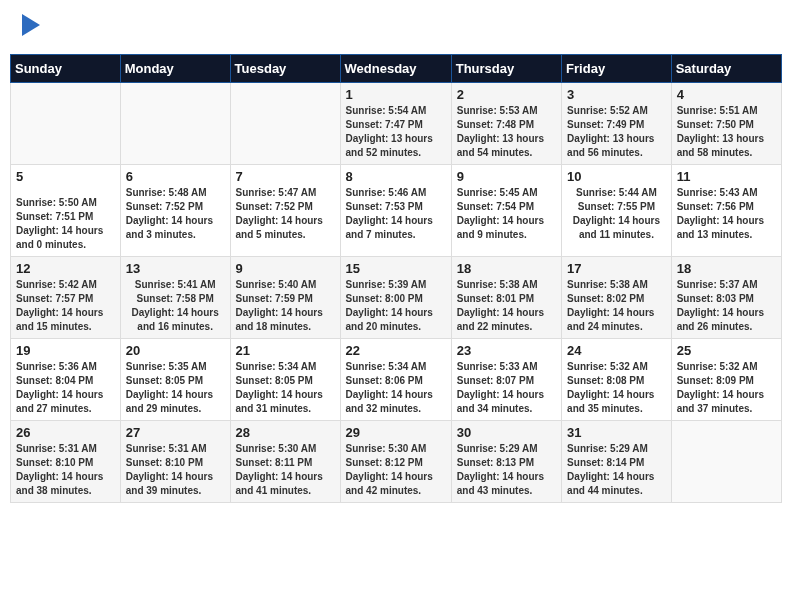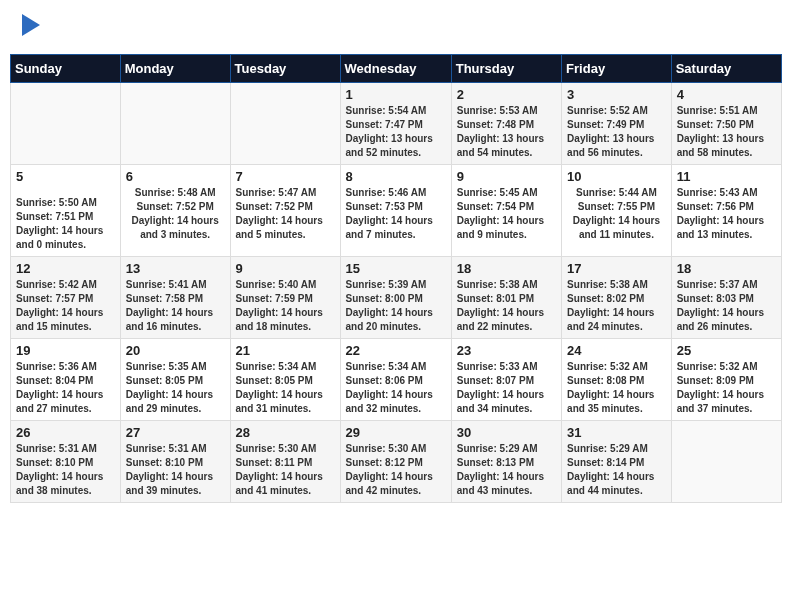--- a/index.html
+++ b/index.html
@@ -168,21 +168,21 @@
       <tr>
         <td>
           <span class="day-num">5</span>
           <div class="day-info" style="white-space: pre-line; margin-top: 12px;">Sunrise: 5:50 AM
 Sunset: 7:51 PM
 Daylight: 14 hours
 and 0 minutes.</div>
         </td>
         <td>
           <span class="day-num">6</span>
-          <div class="day-info" style="white-space: pre-line; text-align: center;">Sunrise: 5:48 AM
+          <div class="day-info" style="white-space: pre-line;">Sunrise: 5:48 AM
 Sunset: 7:52 PM
 Daylight: 14 hours
 and 3 minutes.</div>
         </td>
         <td>
           <span class="day-num">7</span>
           <div class="day-info" style="white-space: pre-line;">Sunrise: 5:47 AM
 Sunset: 7:52 PM
 Daylight: 14 hours
 and 5 minutes.</div>
@@ -219,21 +219,21 @@
       <tr>
         <td>
           <span class="day-num">12</span>
           <div class="day-info" style="white-space: pre-line;">Sunrise: 5:42 AM
 Sunset: 7:57 PM
 Daylight: 14 hours
 and 15 minutes.</div>
         </td>
         <td>
           <span class="day-num">13</span>
-          <div class="day-info" style="white-space: pre-line;">Sunrise: 5:41 AM
+          <div class="day-info" style="white-space: pre-line; text-align: center;">Sunrise: 5:41 AM
 Sunset: 7:58 PM
 Daylight: 14 hours
 and 16 minutes.</div>
         </td>
         <td>
           <span class="day-num">9</span>
           <div class="day-info" style="white-space: pre-line;">Sunrise: 5:40 AM
 Sunset: 7:59 PM
 Daylight: 14 hours
 and 18 minutes.</div>

